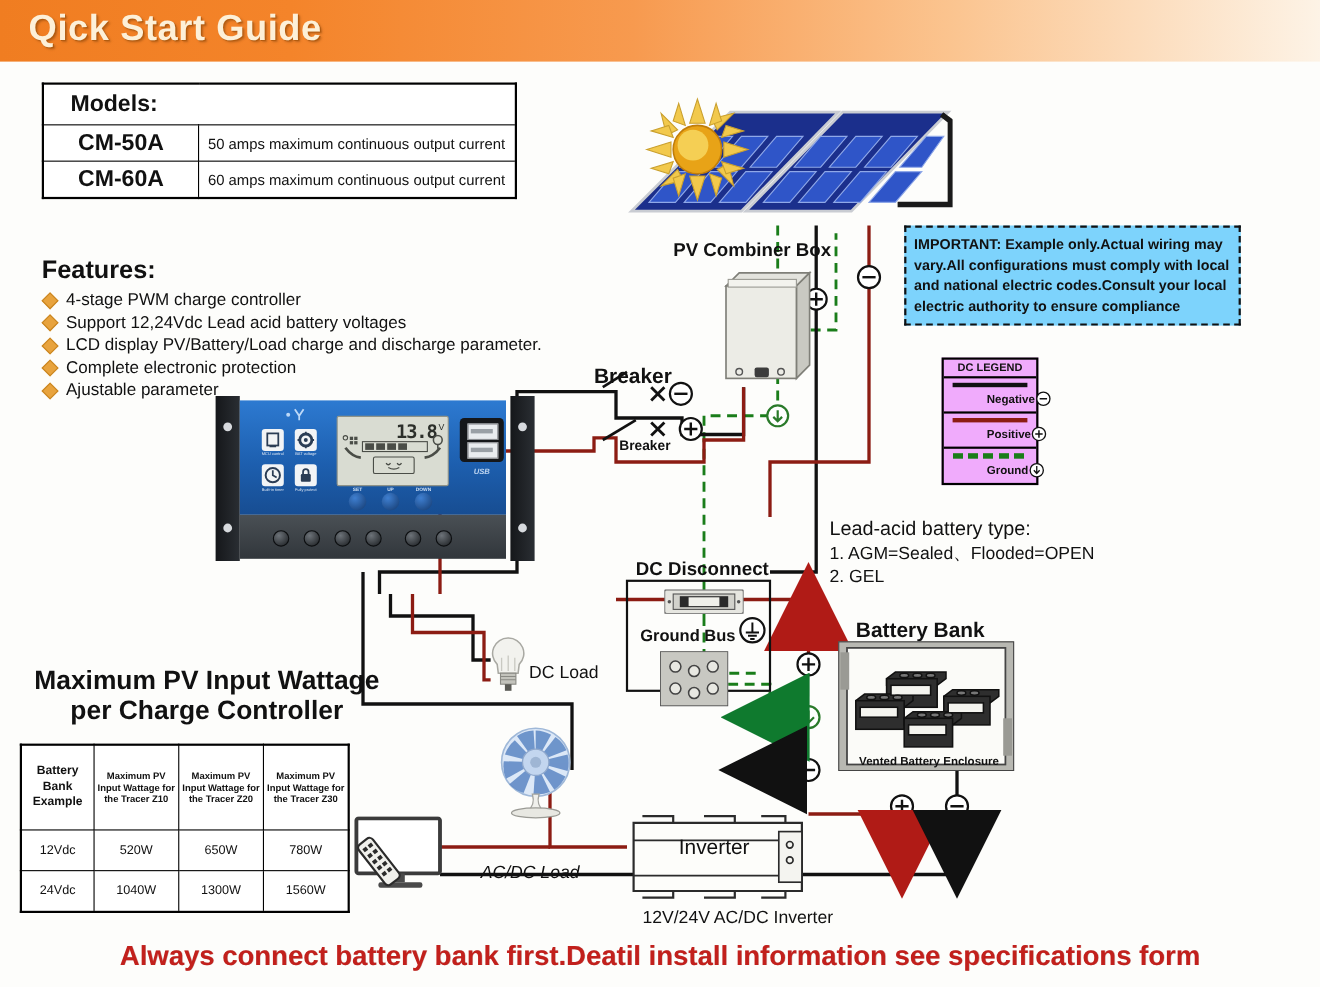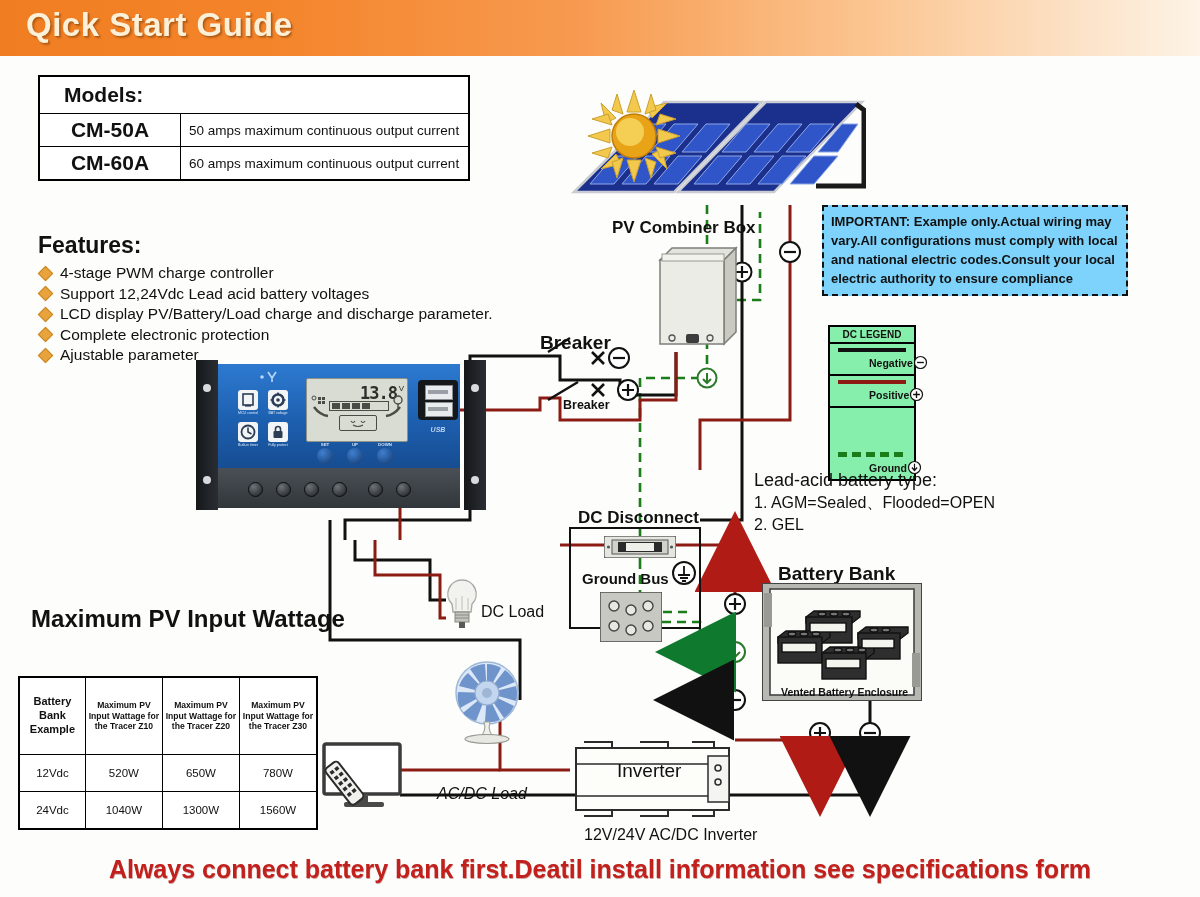--- a/index.html
+++ b/index.html
@@ -85,29 +85,29 @@
     padding:6px 7px;font-size:13px;font-weight:bold;line-height:1.45;
   }
 
   
   #battery-type{left:754px;top:470px;width:290px;}
   #battery-type .bt-title{font-size:18px;}
   #battery-type .bt-line{font-size:16px;margin-top:2px;}
 
   
   #dc-legend{
-    left:828px;top:325px;width:84px;
-    border:2px solid #000;background:#86efac;
+    left:856px;top:325px;width:84px;
+    border:2px solid #000;background:#f0abfc;
   }
   #dc-legend .leg-title{
     font-size:10px;font-weight:bold;text-align:center;padding:2px 0;
     border-bottom:2px solid #000;
   }
   .leg-row{border-bottom:2px solid #000;padding:3px 4px 4px 4px;}
-  .leg-row:last-child{border-bottom:none;margin-top:40px;}
+  .leg-row:last-child{border-bottom:none;}
   .leg-swatch{height:4px;margin:1px 4px 3px 4px;}
   .sw-neg{background:#111;}
   .sw-pos{background:#8c1c13;}
   .sw-gnd{
     height:5px;
     background:repeating-linear-gradient(90deg,#1a7d1a 0 9px,transparent 9px 14px);
   }
   .leg-bottom{display:flex;align-items:center;justify-content:space-between;padding-left:35px;}
   .leg-text{font-size:10.5px;font-weight:bold;}
   .leg-sym{width:15px;height:15px;flex:none;}
@@ -637,20 +637,21 @@
   <path d="M6,24 h153 M6,56 h153" stroke="#2b2b2b" stroke-width="1.5"></path>
   <rect x="138" y="16" width="21" height="46" fill="#f4f4f0" stroke="#2b2b2b" stroke-width="1.5"></rect>
   <circle cx="148" cy="28" r="3" fill="none" stroke="#2b2b2b" stroke-width="1.5"></circle>
   <circle cx="148" cy="42" r="3" fill="none" stroke="#2b2b2b" stroke-width="1.5"></circle>
 </svg>
 <div id="lbl-inverter" class="abs">Inverter</div>
 <div id="lbl-invcap" class="abs">12V/24V AC/DC Inverter</div>
 
 <div id="wattage-title" class="abs">
   <div>Maximum PV Input Wattage</div>
+  <div>per Charge Controller</div>
 </div>
 <table id="wattage-table" class="abs">
   <tbody>
       <tr>
     <td class="w-head first">Battery Bank Example</td>
     <td class="w-head">Maximum PV Input Wattage for the Tracer Z10</td>
     <td class="w-head">Maximum PV Input Wattage for the Tracer Z20</td>
     <td class="w-head">Maximum PV Input Wattage for the Tracer Z30</td>
   </tr>
   <tr>

